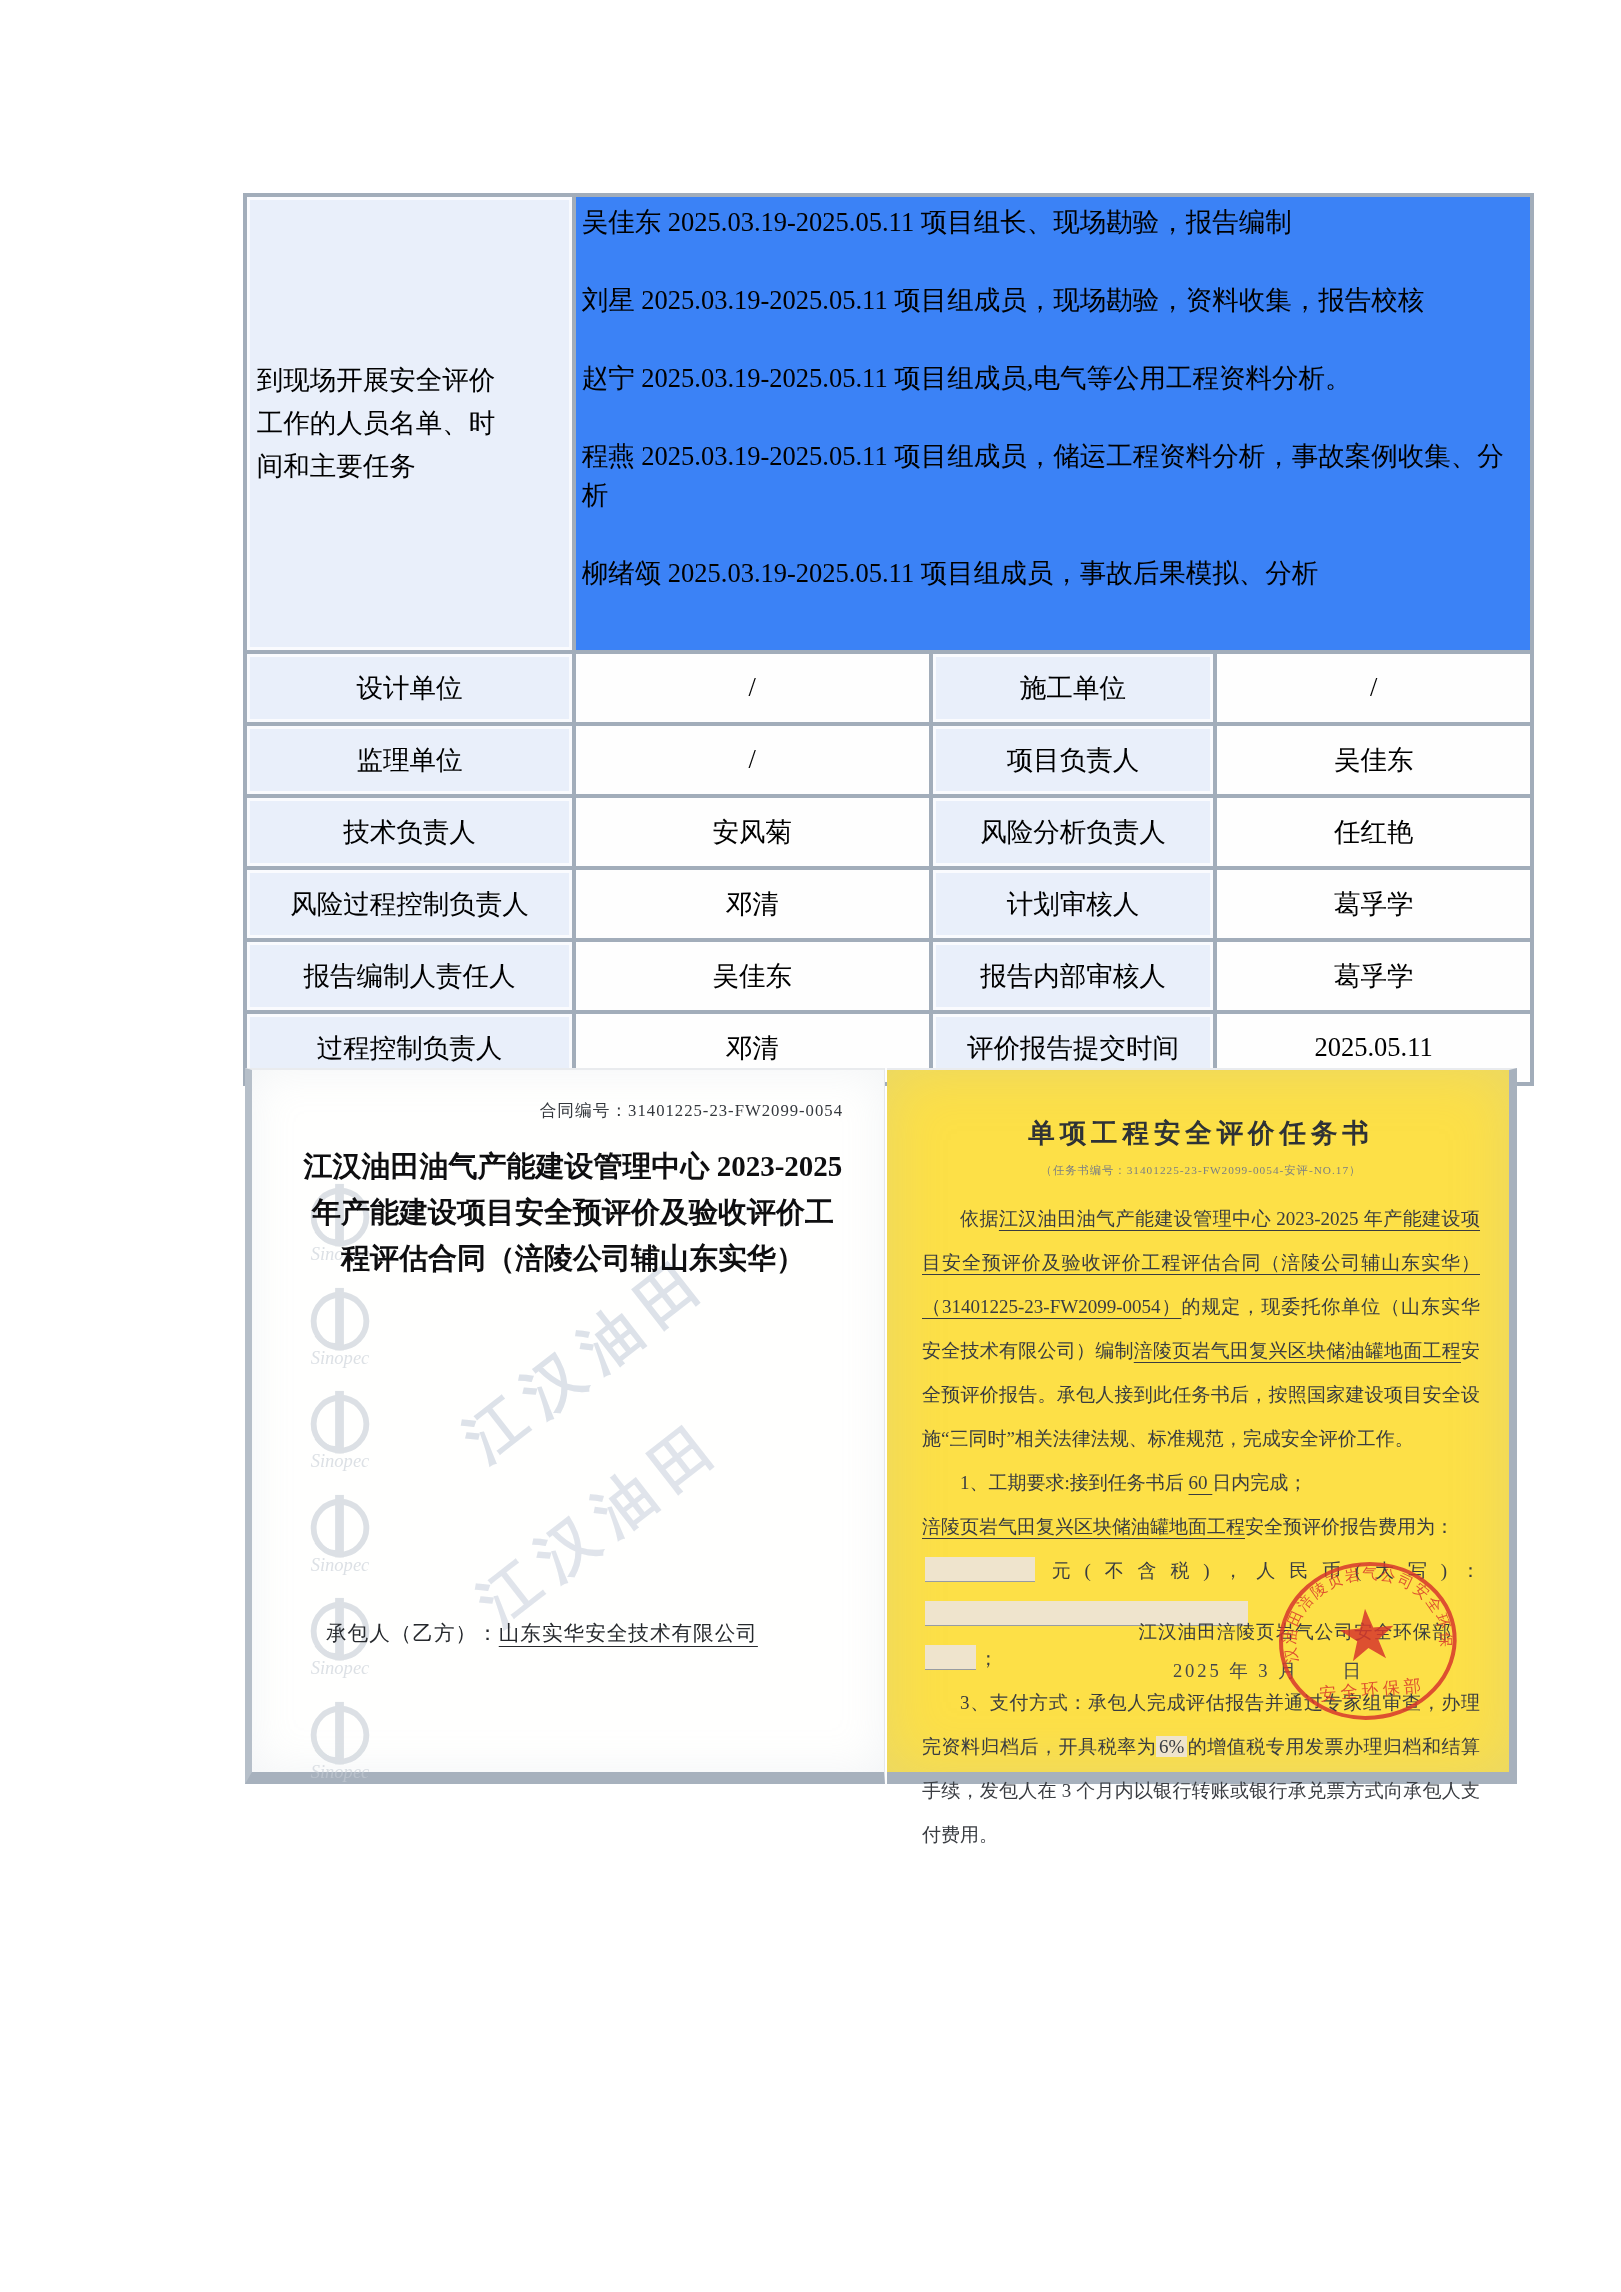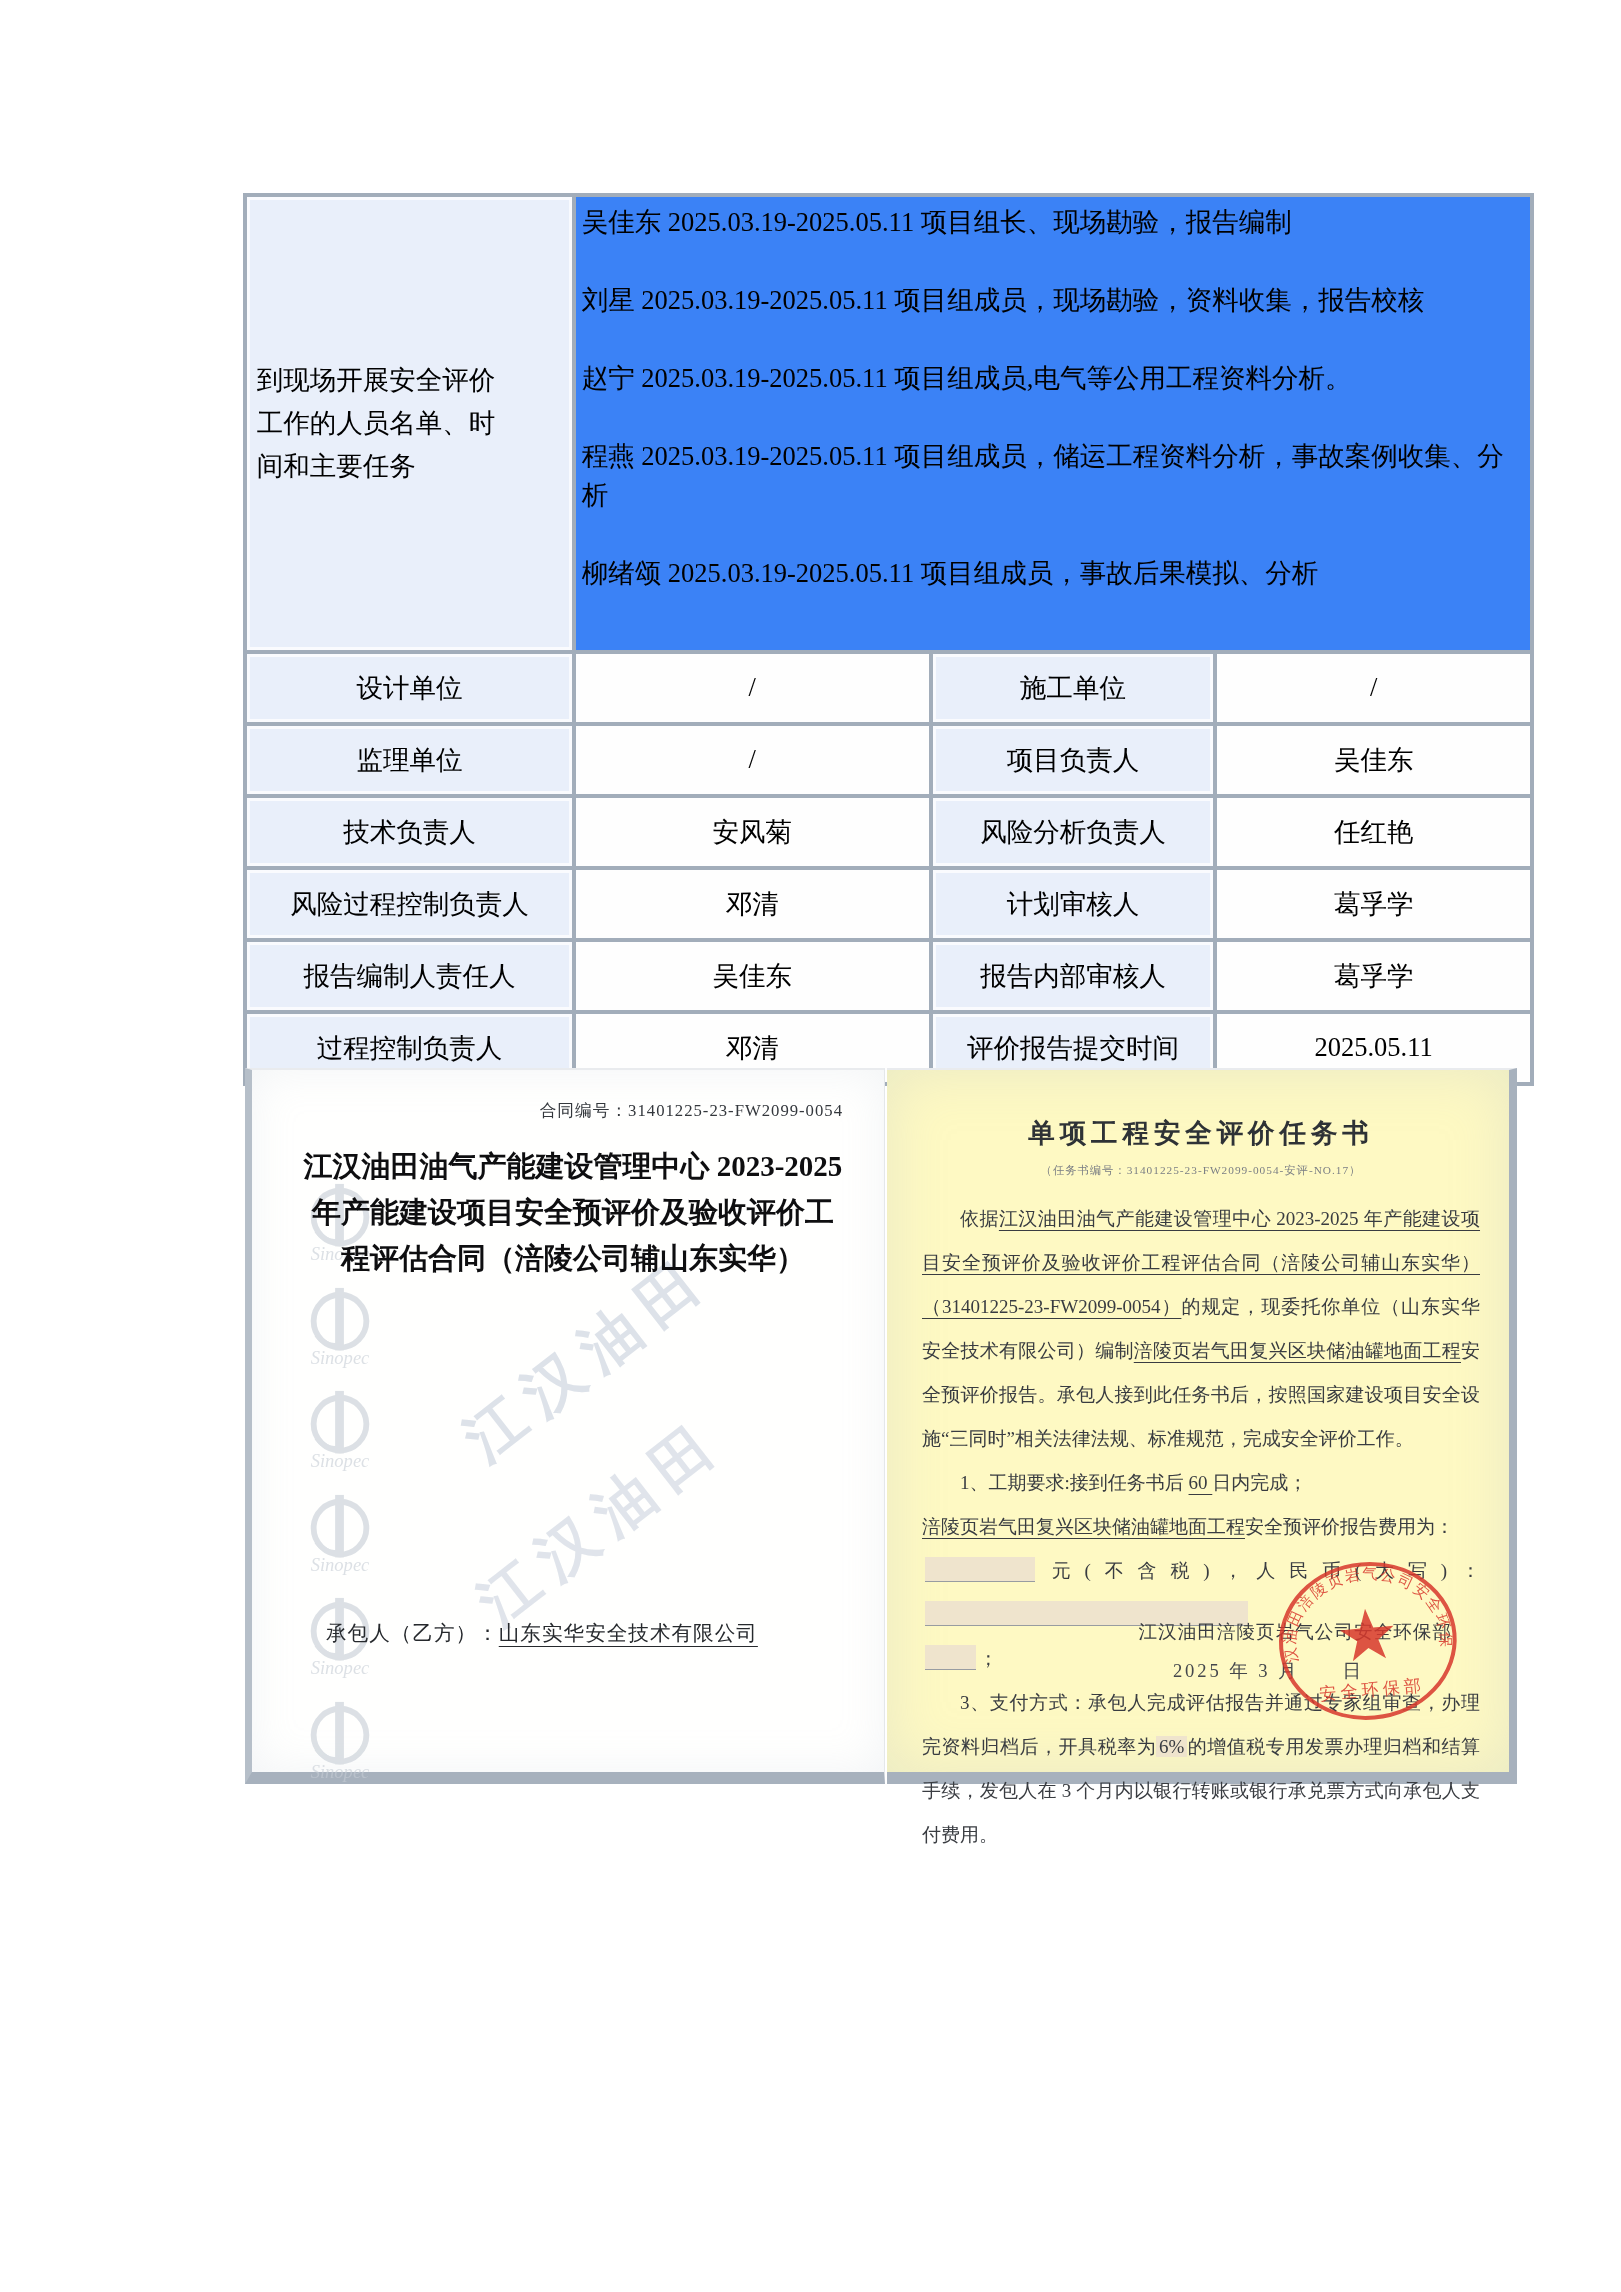--- a/index.html
+++ b/index.html
@@ -31,21 +31,21 @@
 
   
   .doc { position:absolute; top:1068px; height:702px; }
   .doc-left {
     left:245px; width:632px; background:#fffffe;
     border-left:7.8px solid #b6bfc9; border-bottom:12.7px solid #a7b1bd;
     border-top:2px solid #e9ebee; border-right:1px solid #e4e7ea;
     box-shadow:inset 0 0 44px rgba(185,196,208,.18);
   }
   .doc-right {
-    left:887px; width:622px; background:#fef9c3;
+    left:887px; width:622px; background:#fde047;
     border-right:8.8px solid #a7b1bd; border-bottom:12.7px solid #a7b1bd;
     border-top:2px solid #e9ebee;
     box-shadow:inset 0 0 59px rgba(170,186,202,.25);
   }
 
   
   .contract-no { position:absolute; top:29px; right:41px; font-size:16.7px; color:#33373c; letter-spacing:1px; }
   .contract-title {
     position:absolute; top:73px; left:25.5px; right:15.7px; text-align:center;
     font-weight:bold; font-size:29px; line-height:46px; color:#0e0e10;

